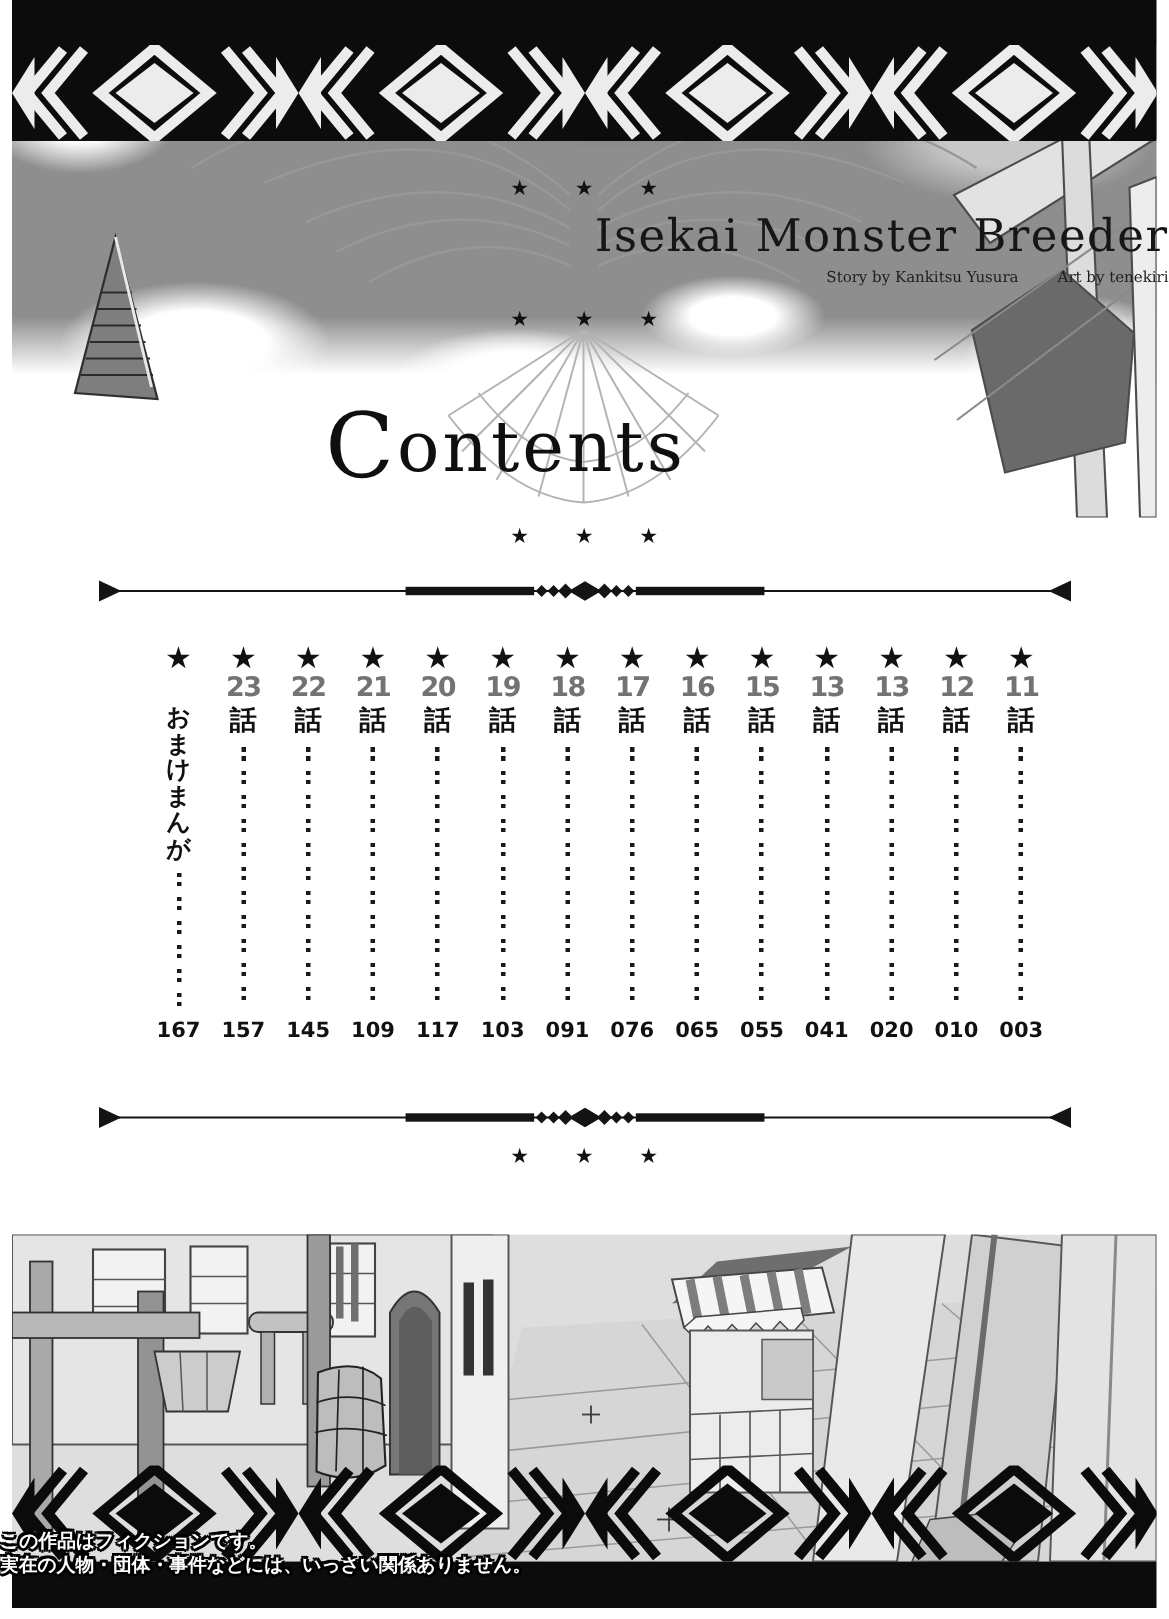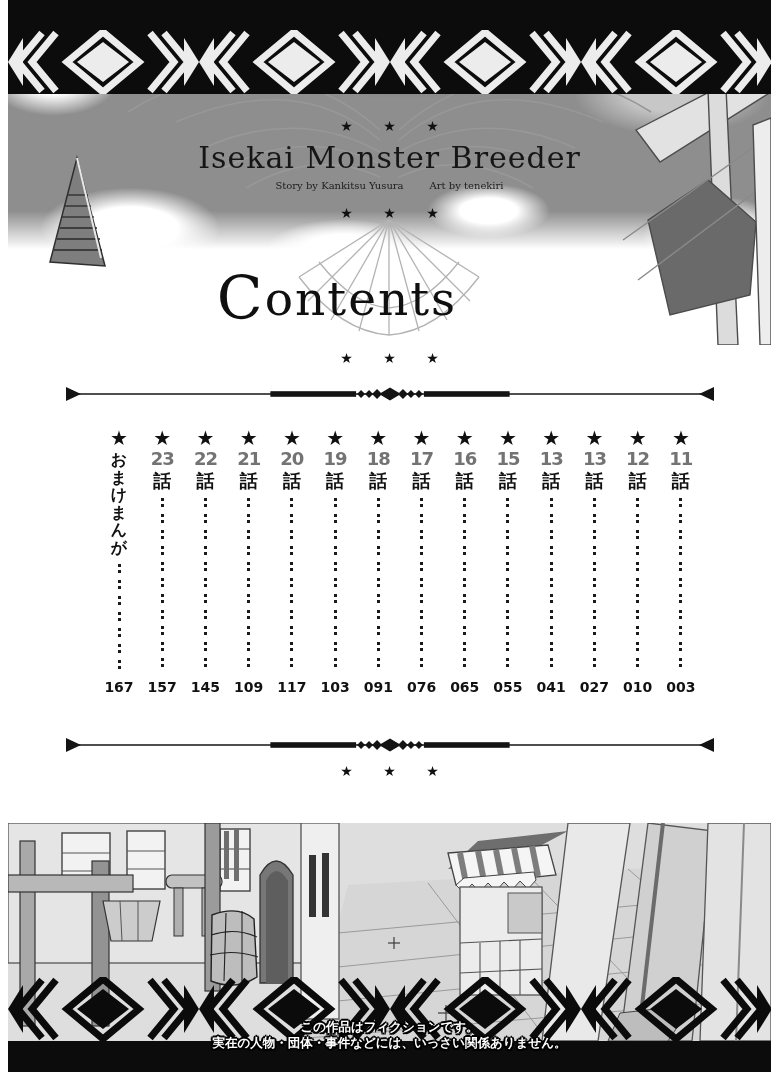--- a/index.html
+++ b/index.html
@@ -27,25 +27,25 @@
   .bottombar { position:absolute; left:8px; top:1041px; width:763px; height:31px; background:#0c0c0c; }
   .header-svg { position:absolute; left:8px; top:30px; width:763px; height:315px; }
 
   .hdr-stars, .small-stars {
     position:absolute; left:0; width:779px; text-align:center;
     font-size:14px; color:#111; word-spacing:26px; letter-spacing:0;
   }
   .hdr-stars-top { top:118px; }
   .hdr-stars-bottom { top:205px; }
   .main-title {
-    position:absolute; left:0; top:140px; width:779px; text-align:center;
+    position:absolute; left:0; top:140px; width:779px; text-align:right;
     font-family:"DejaVu Serif", serif; font-size:30px; color:#161616; letter-spacing:1px;
   }
   .credit-line {
-    position:absolute; left:0; top:180px; width:779px; text-align:center;
+    position:absolute; left:0; top:180px; width:779px; text-align:right;
     font-family:"DejaVu Serif", serif; font-size:10px; color:#1d1d1d;
   }
   .credit-line .credit-art { margin-left:26px; }
 
   
   .contents-title {
     position:absolute; left:0; top:268px; width:674px; text-align:center;
     font-family:"DejaVu Serif", serif; color:#0f0f0f; font-size:47px; letter-spacing:2px;
   }
   .contents-title .cap { font-size:60px; line-height:1; vertical-align:-4px; }
@@ -59,34 +59,34 @@
   
   .toc {
     position:absolute; left:100px; top:427px; width:600px; height:268px;
     display:flex; flex-direction:row; justify-content:space-between;
   }
   .toc-col { display:flex; flex-direction:column; align-items:center; width:38px; height:100%; }
   .col-star { font-size:20px; line-height:1.1; color:#111; }
   .col-num  { font-size:18px; font-weight:700; color:#737373; line-height:1.15; letter-spacing:-1px; }
   .col-kanji{ font-size:18px; font-weight:700; color:#111; line-height:1.2; }
   .col-kana { width:1.1em; font-size:16px; font-weight:700; color:#111; line-height:1.1;
-              word-break:break-all; text-align:center; margin-top:2px; }
+              word-break:break-all; text-align:center; margin-top:20px; }
   .col-leader {
     flex:1 1 auto; width:3px; margin:7px 0 6px 0;
     background-image:repeating-linear-gradient(to bottom,
       #1a1a1a 0 3px, rgba(0,0,0,0) 3px 6px, #1a1a1a 6px 9px, rgba(0,0,0,0) 9px 16px);
   }
   .col-page { font-size:14px; font-weight:700; color:#111; letter-spacing:0; }
 
   
   .street-svg { position:absolute; left:8px; top:823px; width:763px; height:218px; }
 
   
   .disclaimer {
-    position:absolute; left:0; top:1019px; width:779px; text-align:center; z-index:6;
+    position:absolute; left:0; top:1019px; width:779px; z-index:6;
     color:#ffffff; font-weight:700; font-size:12.5px; line-height:15.5px;
     text-shadow:-1.5px -1.5px 0 #000, 1.5px -1.5px 0 #000, -1.5px 1.5px 0 #000,
                 1.5px 1.5px 0 #000, 0 -2px 0 #000, 0 2px 0 #000, -2px 0 0 #000, 2px 0 0 #000;
   }
   .z2 { z-index:2; } .z3 { z-index:3; }
 </style>
 </head>
 <body>
 
 <div class="page">
@@ -270,21 +270,21 @@
       <span class="col-num">13</span>
       <span class="col-kanji">話</span>
       <span class="col-leader"></span>
       <span class="col-page">041</span>
     </div>
     <div class="toc-col">
       <span class="col-star">★</span>
       <span class="col-num">13</span>
       <span class="col-kanji">話</span>
       <span class="col-leader"></span>
-      <span class="col-page">027</span>
+      <span class="col-page">020</span>
     </div>
     <div class="toc-col">
       <span class="col-star">★</span>
       <span class="col-num">12</span>
       <span class="col-kanji">話</span>
       <span class="col-leader"></span>
       <span class="col-page">010</span>
     </div>
     <div class="toc-col">
       <span class="col-star">★</span>

